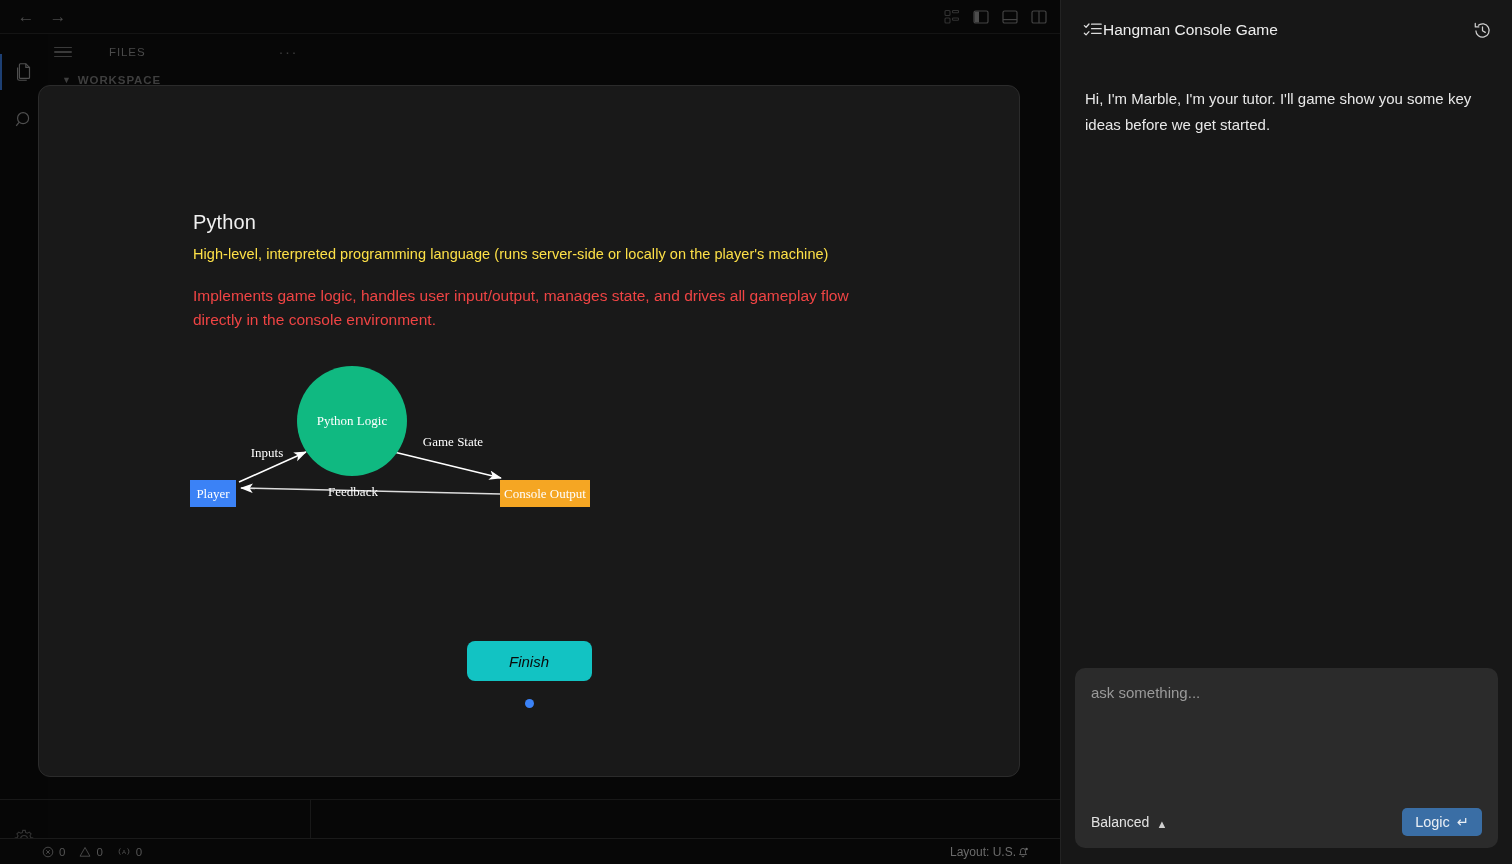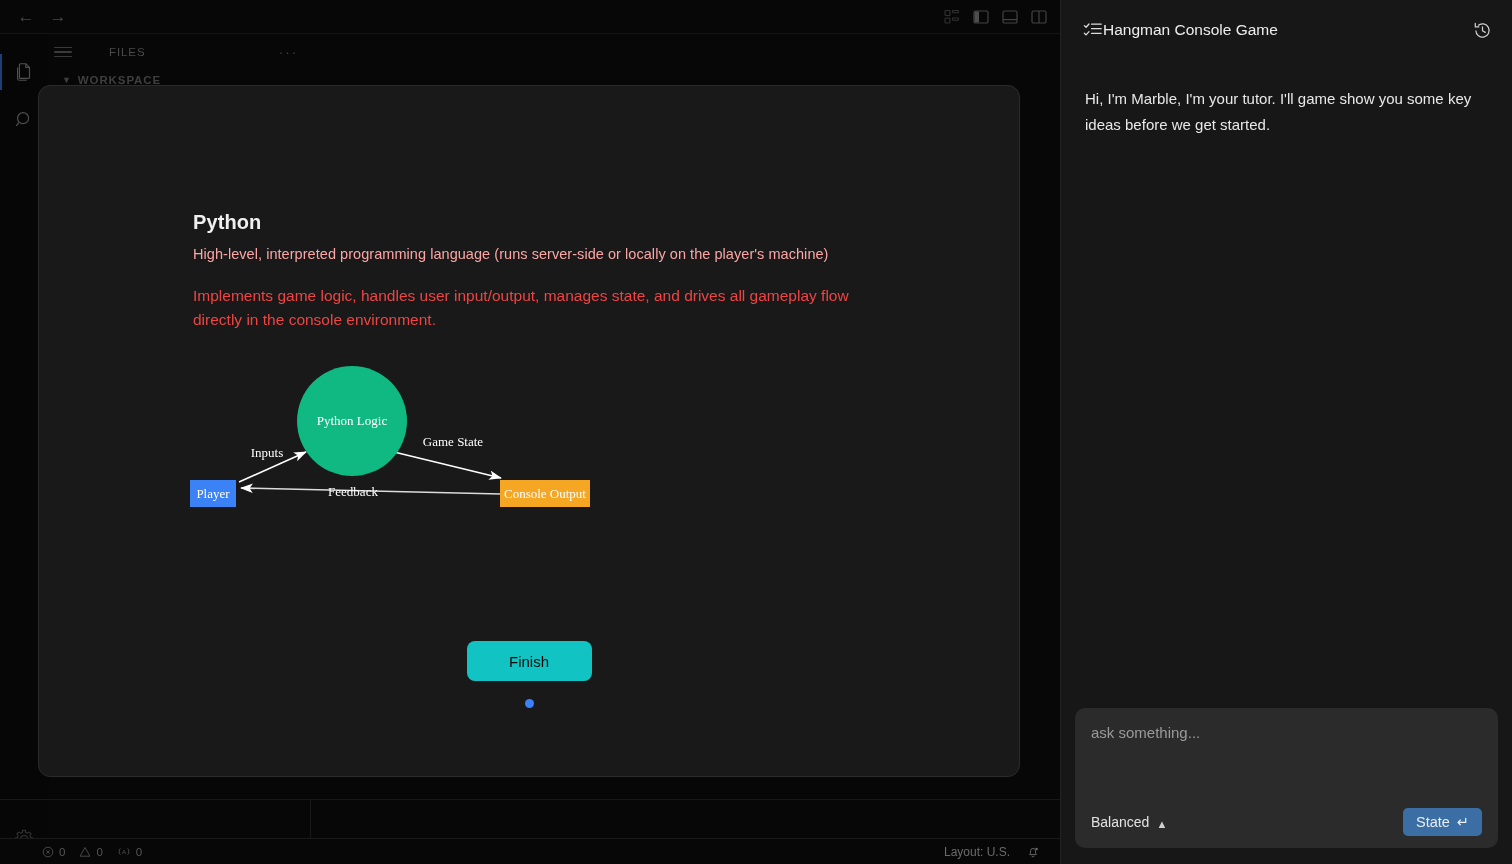--- a/index.html
+++ b/index.html
@@ -80,54 +80,55 @@
   .content-card {
     position: absolute; left: 38px; top: 85px;
     width: 982px; height: 692px;
     background: #191919;
     border: 1px solid #2b2b2b;
     border-radius: 12px;
     overflow: hidden;
   }
   .card-inner { padding: 125px 0 0 154px; }
   .doc-title {
-    font-size: 20px; font-weight: 700; color: #f0f0f0; letter-spacing: .1px;
+    font-size: 20px; font-weight: 400; color: #f0f0f0; letter-spacing: .1px;
   }
   .doc-sub {
-    margin-top: 12px; font-size: 14.5px; color: #fca5a5; letter-spacing: .05px;
+    margin-top: 12px; font-size: 14.5px; color: #fde047; letter-spacing: .05px;
   }
   .doc-body {
     margin-top: 22px; font-size: 15.5px; color: #ef4444; line-height: 24px;
     max-width: 680px;
   }
 
   .diagram-wrap { margin-top: 22px; margin-left: -4px; }
 
   .finish-row {
     position: absolute; left: 0; right: 0; top: 555px;
     display: flex; flex-direction: column; align-items: center;
   }
   .finish-btn {
     background: #12c3c3; color: #0a0a0a; border: none;
     width: 125px; height: 40px; border-radius: 8px;
     font-size: 15px; font-family: "Liberation Sans", sans-serif;
     cursor: pointer;
+    font-style: italic;
   }
   .dots { margin-top: 18px; display: flex; gap: 7px; align-items: center; }
   .dot { width: 9px; height: 9px; border-radius: 50%; background: #3b82f6; cursor: pointer; }
 
   
   .status-bar {
     position: absolute; left: 0; bottom: 0; width: 1060px; height: 26px;
     background: #070707; border-top: 1px solid #1a1a1a;
     display: flex; align-items: center;
   }
   .status-left { display: flex; align-items: center; gap: 14px; padding-left: 42px; }
   .status-item { display: flex; align-items: center; gap: 5px; color: #555; font-size: 11.5px; cursor: pointer; }
-  .status-right { margin-left: auto; display: flex; align-items: center; gap: 16px; padding-right: 20px; }
+  .status-right { margin-left: auto; display: flex; align-items: center; padding-right: 30px; }
   .status-text { color: #6b6b6b; font-size: 12px; cursor: pointer; }
 
   
   .bottom-divider {
     position: absolute; left: 310px; top: 800px; width: 1px; height: 38px;
     background: #181818;
   }
   .bottom-hline {
     position: absolute; left: 0; top: 799px; width: 1060px; height: 1px;
     background: #181818;
@@ -142,21 +143,21 @@
   .chat-header {
     height: 60px; display: flex; align-items: center; padding: 0 20px 0 22px; gap: 0;
   }
   .chat-title { font-size: 15.5px; color: #ededed; flex: 1; }
   .chat-icon-btn { width: 20px; height: 20px; cursor: pointer; display:flex; align-items:center; justify-content:center; }
   .chat-body { padding: 26px 24px 0 24px; }
   .chat-msg { font-size: 15px; color: #e8e8e8; line-height: 26px; }
 
   .composer {
     position: absolute; left: 14px; right: 14px; bottom: 16px;
-    background: #2b2b2b; border-radius: 10px; height: 140px;
+    background: #2b2b2b; border-radius: 10px; height: 180px;
     padding: 16px 16px 12px 16px; display: flex; flex-direction: column;
   }
   .composer-input {
     flex: 1; background: transparent; border: none; outline: none; resize: none;
     color: #e0e0e0; font-size: 15px; font-family: "Liberation Sans", sans-serif;
   }
   .composer-input::placeholder { color: #9a9a9a; }
   .composer-foot { display: flex; align-items: center; }
   .mode-select {
     display: flex; align-items: flex-end; gap: 7px; color: #e2e2e2;
@@ -349,19 +350,19 @@
     </div>
 
     <div class="composer">
       <textarea class="composer-input" placeholder="ask something..." style=""></textarea>
       <div class="composer-foot">
         <div class="mode-select">
           <span>Balanced</span>
           <span class="mode-caret">▲</span>
         </div>
         <button class="send-btn">
-          <span>State</span>
+          <span>Logic</span>
           <span>↵</span>
         </button>
       </div>
     </div>
   </div>
 </div>
 
 </body></html>

